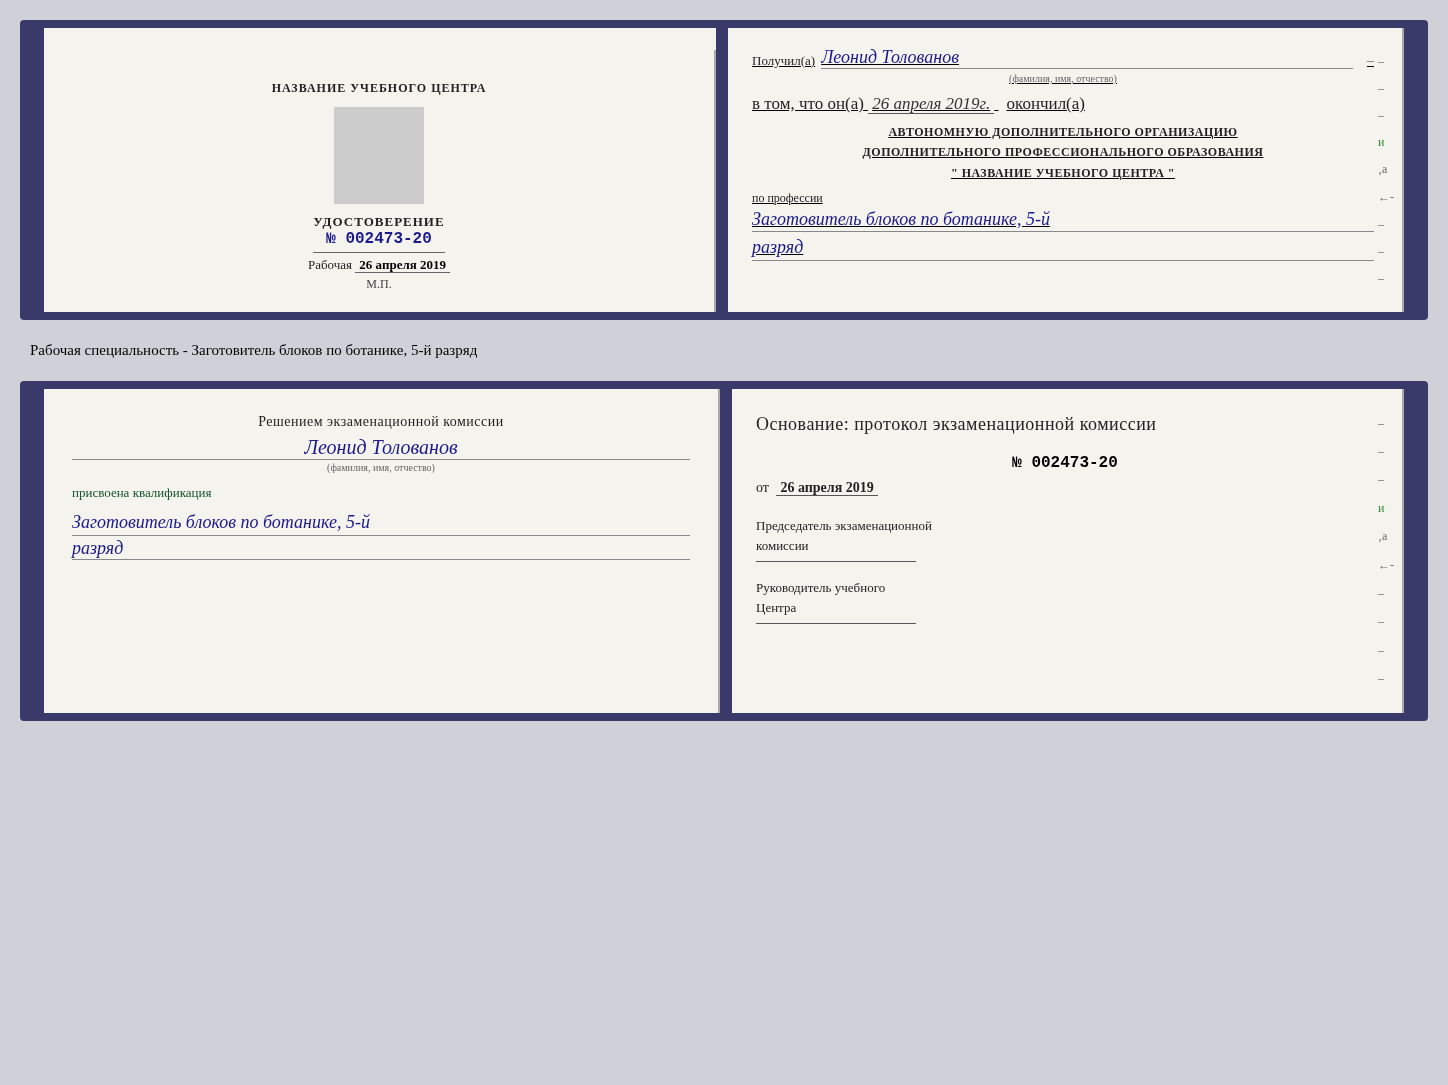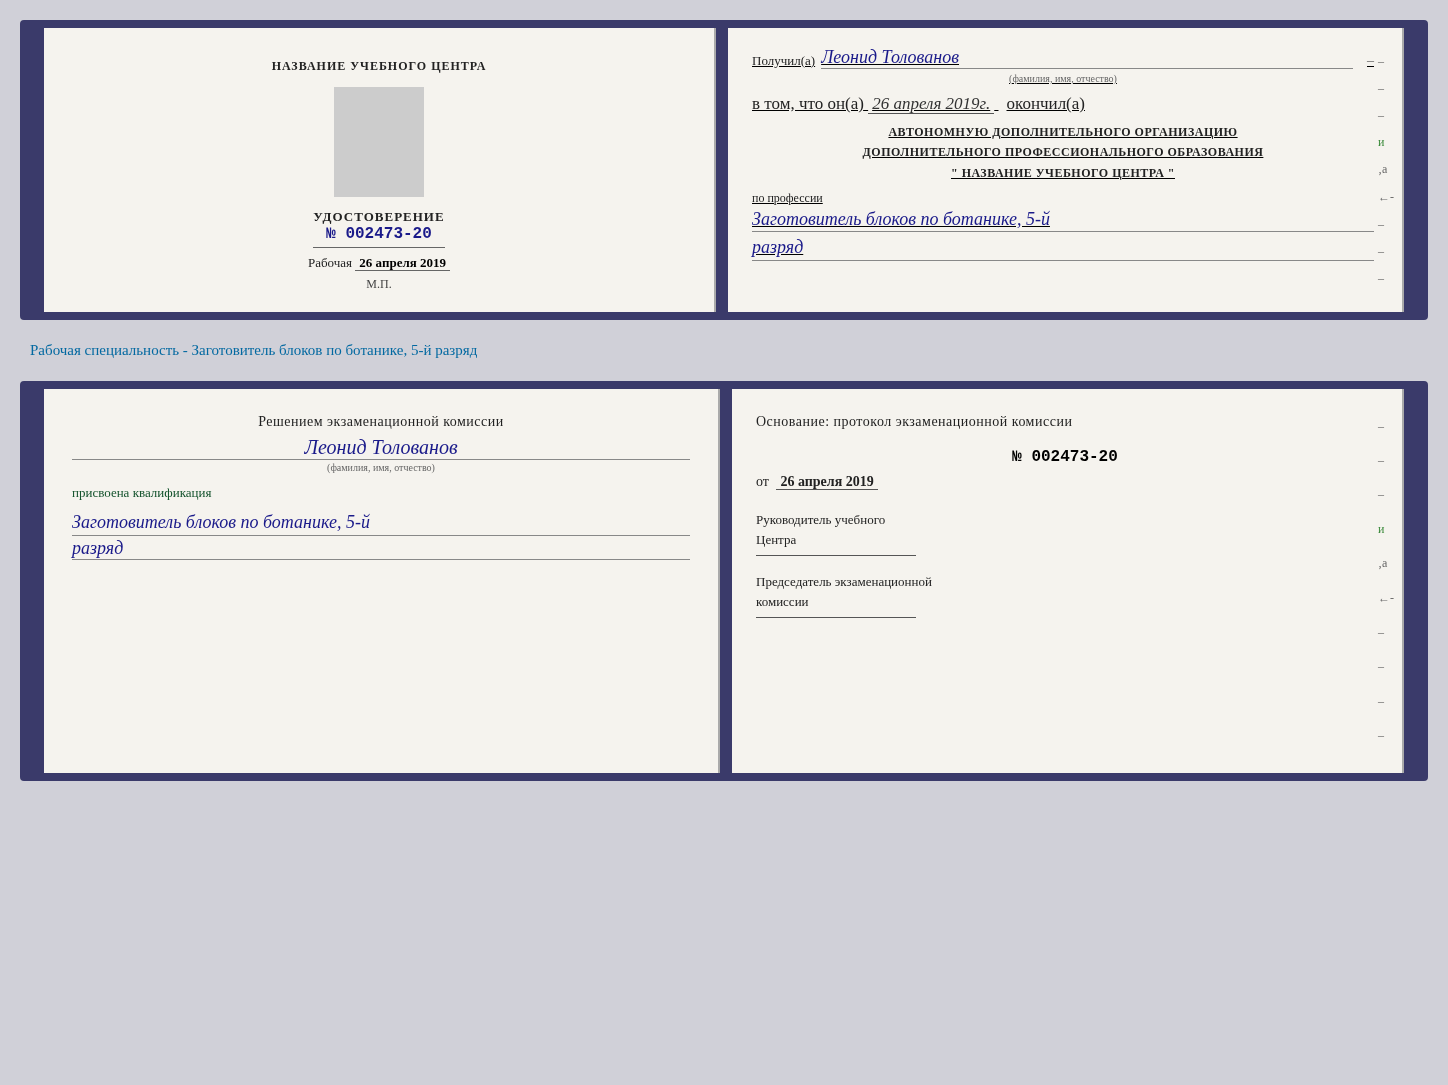--- a/index.html
+++ b/index.html
@@ -42,20 +42,21 @@
       height: 300px;
     }
     .top-doc .doc-half-left {
       display: flex;
       flex-direction: column;
       align-items: center;
       justify-content: space-between;
       padding: 20px 30px;
       width: 340px;
       flex-shrink: 0;
+      margin-top: 22px;
     }
     .top-doc .doc-half-right {
       flex: 1;
       padding: 18px 30px 18px 24px;
     }
 
     .training-center-label {
       text-align: center;
       font-size: 12px;
       font-weight: bold;
@@ -178,27 +179,27 @@
       font-family: 'Segoe Script', 'Bradley Hand', cursive, serif;
       border-bottom: 1px solid #888;
       display: block;
       line-height: 1.3;
       margin-top: 4px;
     }
 
     
     .specialty-label {
       font-size: 15px;
-      color: #0369a1;
+      color: #000000;
       padding: 6px 10px;
     }
 
     
     .bottom-doc {
-      height: 400px;
+      height: 340px;
     }
     .bottom-doc .doc-half-left {
       width: 360px;
       flex-shrink: 0;
       padding: 22px 28px;
     }
     .bottom-doc .doc-half-right {
       flex: 1;
       padding: 22px 28px;
     }
@@ -272,21 +273,21 @@
       font-style: italic;
       margin-top: 6px;
       line-height: 1.5;
     }
     .stamp-sub-text .underline {
       text-decoration: underline;
     }
 
     
     .osnovanie-text {
-      font-size: 14px;
+      font-size: 18px;
       color: #222;
       letter-spacing: 0.5px;
       line-height: 1.5;
       margin-bottom: 16px;
     }
     .protocol-num {
       font-size: 16px;
       color: #000;
       font-family: 'Courier New', monospace;
       font-weight: bold;
@@ -425,34 +426,34 @@
     <div class="doc-half doc-half-right" style="flex:1; padding:22px 28px 18px 24px; position:relative;">
       <div class="osnovanie-text">Основание: протокол экзаменационной комиссии</div>
       <span class="protocol-num">№  002473-20</span>
       <div class="ot-date">
         <span>от</span>
         <span class="date-val" style="border-bottom:1px solid #555; padding:0 4px; margin-left:4px;">26 апреля 2019</span>
       </div>
 
       <div class="signature-block">
         <div class="sig-label">
+          <div>Председатель экзаменационной</div>
+          <div>комиссии</div>
+        </div>
+        <div class="sig-line"></div>
+      </div>
+
+      <div class="signature-block">
+        <div class="sig-label">
           <div>Руководитель учебного</div>
           <div>Центра</div>
         </div>
         <div class="sig-line"></div>
       </div>
 
-      <div class="signature-block">
-        <div class="sig-label">
-          <div>Председатель экзаменационной</div>
-          <div>комиссии</div>
-        </div>
-        <div class="sig-line"></div>
-      </div>
-
       <div style="position:absolute; right:8px; top:0; bottom:0; display:flex; flex-direction:column; justify-content:space-around; padding:20px 0;">
         <span class="rdash">–</span>
         <span class="rdash">–</span>
         <span class="rdash">–</span>
         <span class="rdash" style="color:#3a8a3a;">и</span>
         <span class="rdash">‚a</span>
         <span class="rdash">←-</span>
         <span class="rdash">–</span>
         <span class="rdash">–</span>
         <span class="rdash">–</span>

